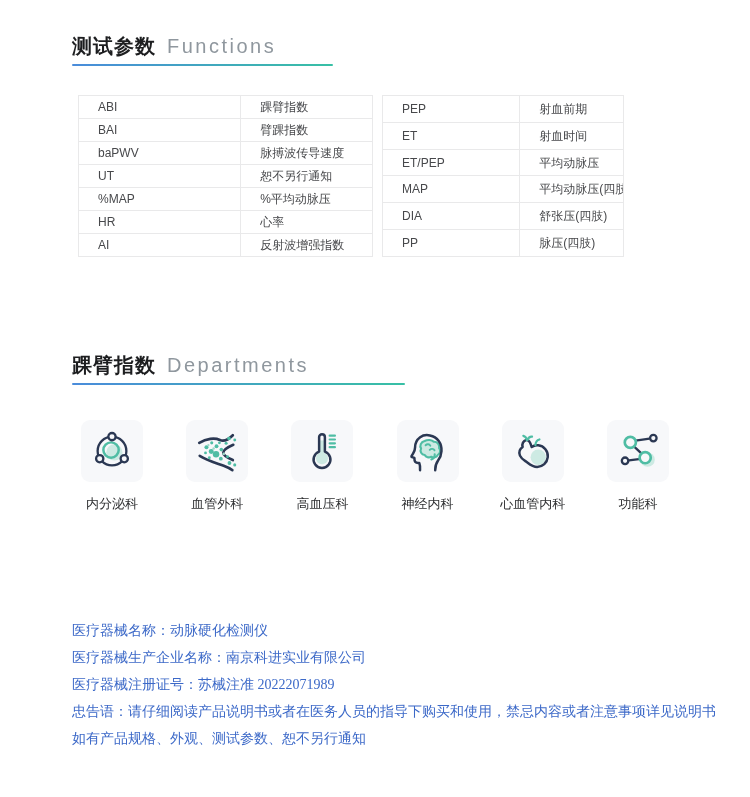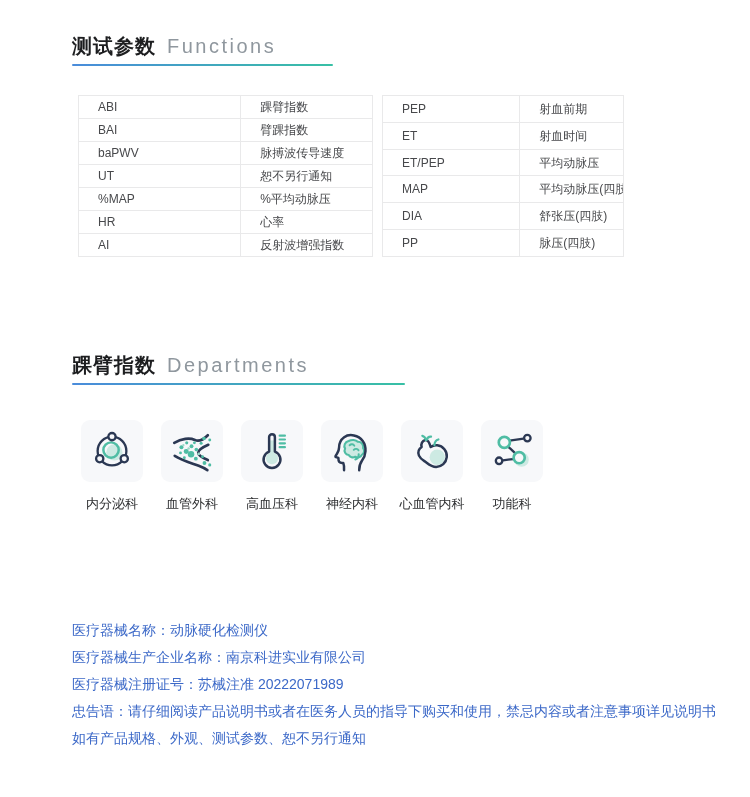--- a/index.html
+++ b/index.html
@@ -24,29 +24,29 @@
   
   .tables{display:flex;gap:9px;margin:29px 0 0 78px;}
   table{border-collapse:collapse;table-layout:fixed;}
   .t-left{width:295px;}
   .t-right{width:242px;}
   td{border:1px solid #e9e9ea;height:22px;line-height:22px;font-size:12px;
      color:#47484b;padding:0 4px 0 19px;overflow:hidden;white-space:nowrap;}
   td:first-child{width:47%;}
 
   
-  .depts{display:flex;justify-content:flex-start;margin:35px 0 0 72px;width:606px;}
+  .depts{display:flex;justify-content:space-between;margin:35px 0 0 72px;width:606px;}
   .dept{display:flex;flex-direction:column;align-items:center;width:80px;}
   .dept-sq{width:62px;height:62px;border-radius:9px;background:#f7f8fa;
            display:flex;align-items:center;justify-content:center;}
   .dept-label{margin-top:13px;font-size:13px;color:#2e2f31;white-space:nowrap;}
 
   
   .footer{margin:104px 0 0 72px;font-size:14px;line-height:27px;color:#3c69c8;}
-  .footer div{white-space:nowrap;}
+  .footer div{white-space:nowrap;font-family:Liberation Serif, serif;}
 </style>
 </head>
 <body>
 
 <div class="page">
 
   <section class="sec1">
     <div class="hdr">
       <span class="zh">测试参数</span><span class="en">Functions</span>
     </div>

